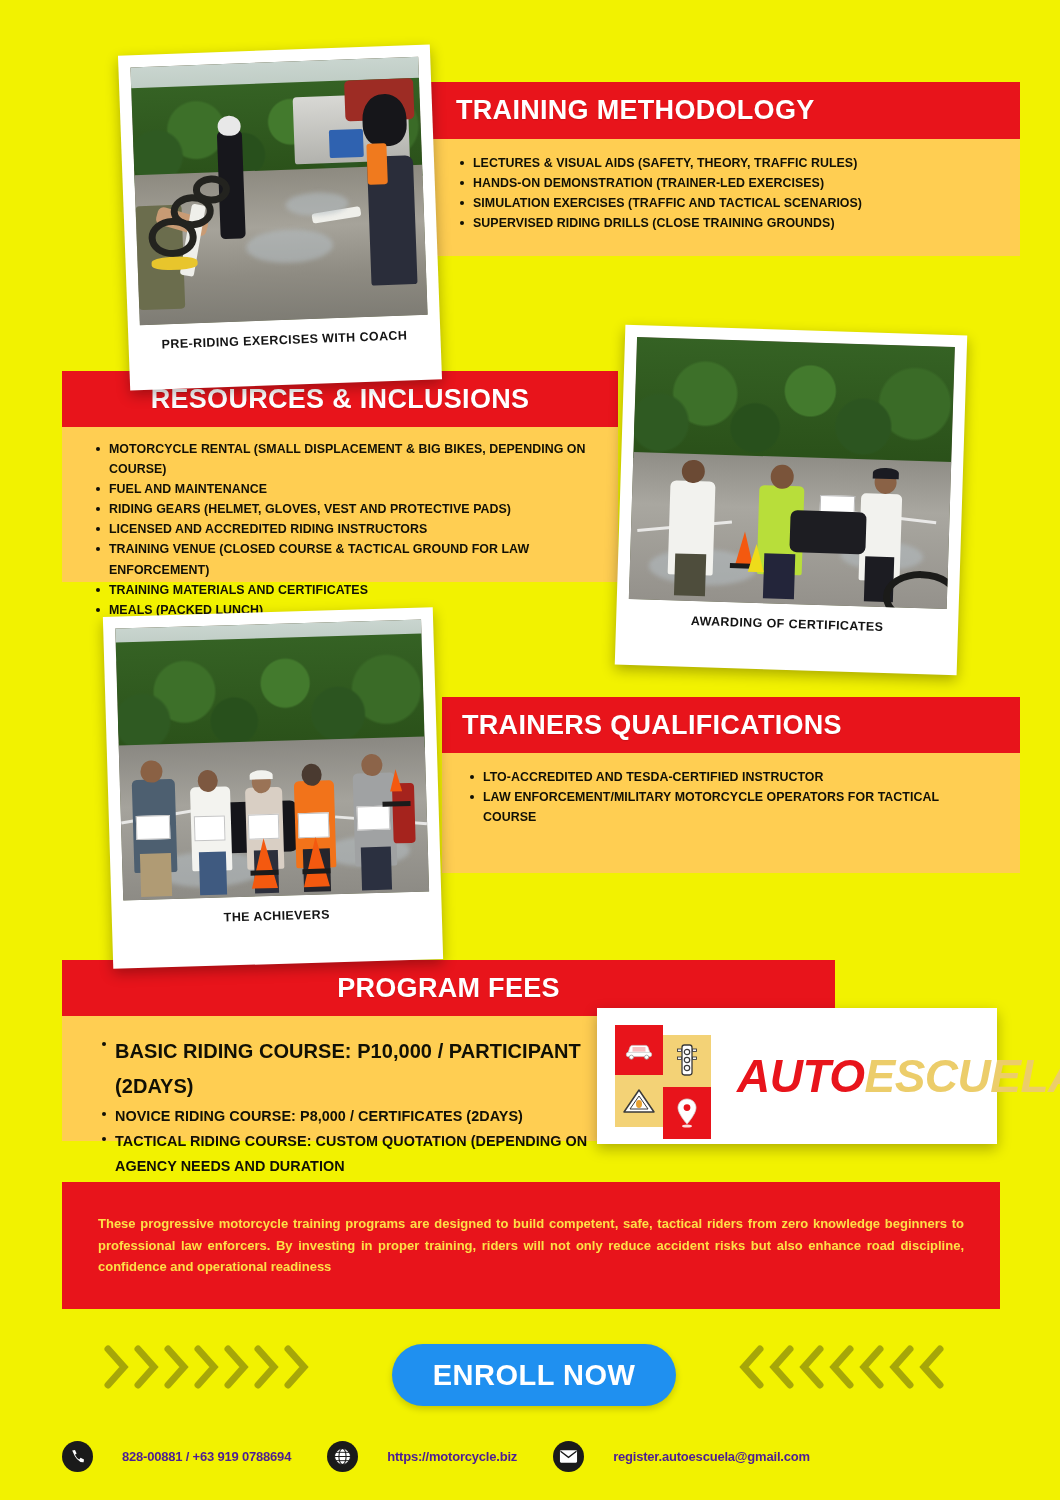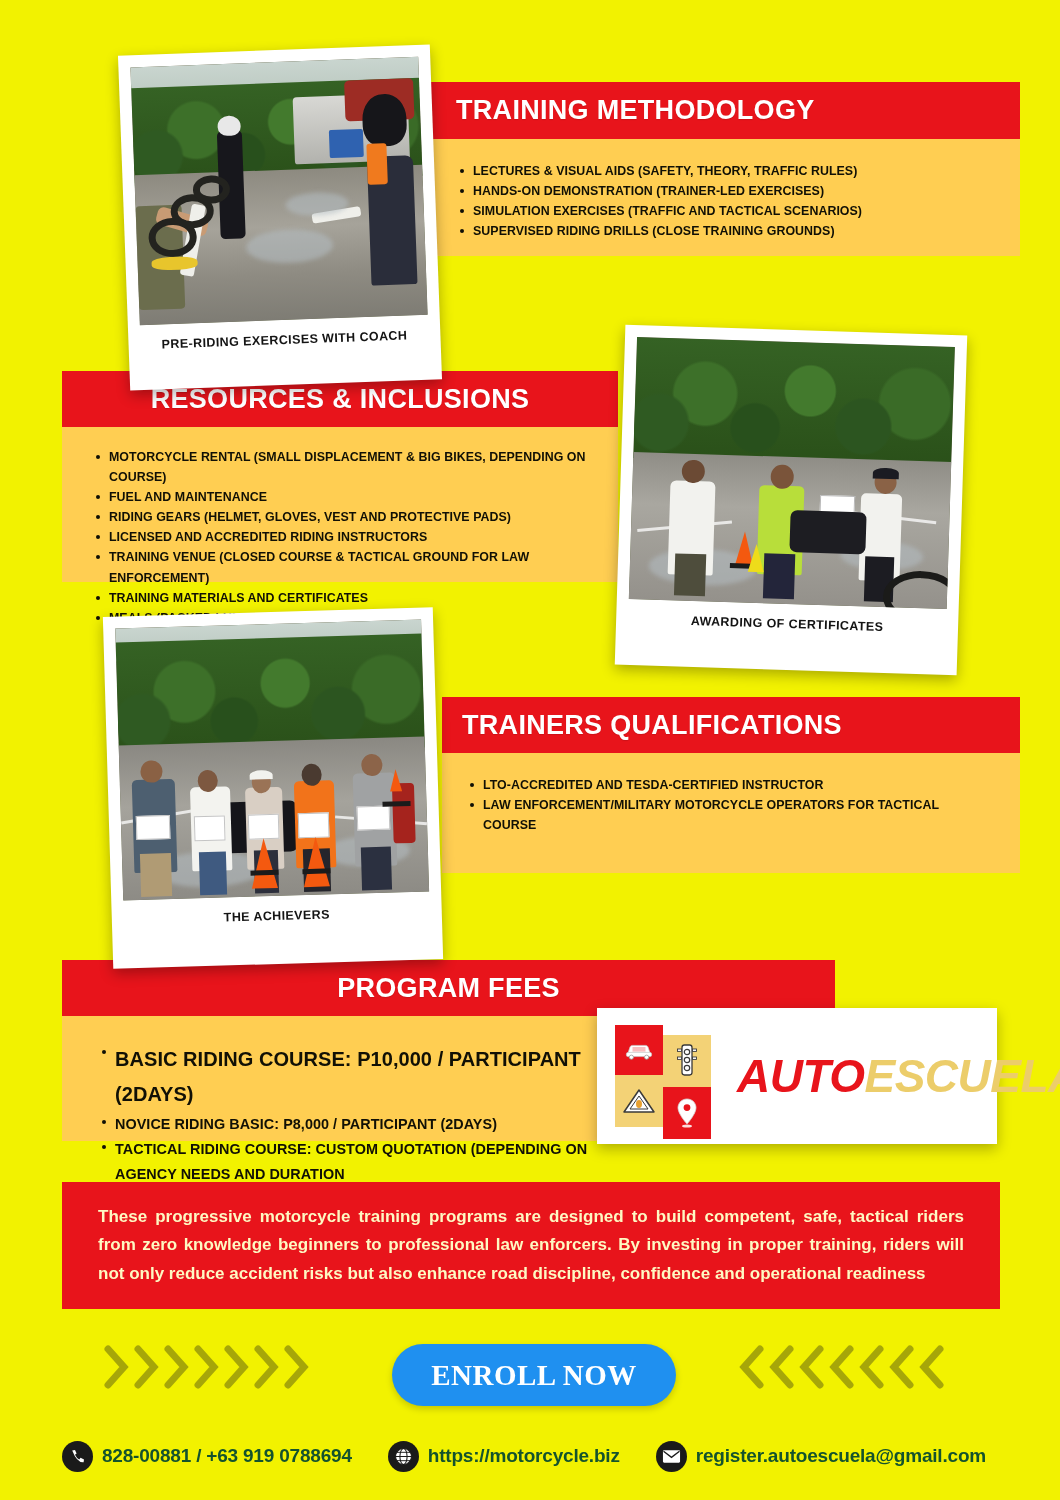--- a/index.html
+++ b/index.html
@@ -32,21 +32,21 @@
     white-space: nowrap;
     text-shadow: 0 1px 1px rgba(0,0,0,.12);
   }
 
   
   .panel {
     position: absolute;
     background: #ffce52;
     z-index: 3;
   }
-  .panel ul { list-style: none; margin-top: 8px; }
+  .panel ul { list-style: none; }
   .panel li {
     position: relative;
     color: #111005;
     font-size: 12.4px;
     font-weight: bold;
     line-height: 1.62;
     padding-left: 15px;
     letter-spacing: .05px;
   }
   .panel li::before {
@@ -137,22 +137,22 @@
   
   .closing {
     position: absolute;
     background: #e8141b;
     z-index: 4;
     display: flex;
     align-items: center;
     padding: 0 36px;
   }
   .closing p {
-    color: #fef9c3;
-    font-size: 17px;
+    color: #fde047;
+    font-size: 13px;
     font-weight: bold;
     line-height: 1.68;
     text-align: justify;
   }
 
   
   .cta-btn {
     position: absolute;
     background: #1f90f0;
     border-radius: 48px;
@@ -160,38 +160,38 @@
     align-items: center;
     justify-content: center;
     color: #fff;
     font-size: 29px;
     font-weight: bold;
     letter-spacing: .5px;
     border: none;
     cursor: pointer;
     box-shadow: 0 3px 7px rgba(0,0,0,.18);
     z-index: 5;
-    font-family: Liberation Serif, serif;
+    font-family: Liberation Sans, sans-serif;
   }
   .chev-row { position:absolute; display:flex; gap:4px; align-items:center; z-index:3; }
   .chev { width: 26px; height: 44px; opacity: .75; }
 
   
   .footer { position: absolute; display: flex; align-items: center; z-index: 5; }
   .contact { display: flex; align-items: center; }
   .contact + .contact { margin-left: 36px; }
   .cicon {
     width: 31px; height: 31px; border-radius: 50%; background: #1a1a1a;
     display: flex; align-items: center; justify-content: center; flex: none;
   }
   .ctext {
-    margin-left: 9px;
-    font-size: 19px;
-    font-weight: bold;
-    color: #14532d;
+    margin-left: 29px;
+    font-size: 13px;
+    font-weight: bold;
+    color: #4c1d95;
     white-space: nowrap;
     letter-spacing: -.2px;
   }
 </style>
 </head>
 <body>
 
 <div class="page">
 
   <div class="banner" style="left:430px; top:82px; width:590px; height:57px; padding-left:26px;">
@@ -230,21 +230,21 @@
       <li>LAW ENFORCEMENT/MILITARY MOTORCYCLE OPERATORS FOR TACTICAL COURSE</li>
     </ul>
   </div>
 
   <div class="banner" style="left:62px; top:960px; width:773px; height:56px; justify-content:center;">
     <span class="banner-title">PROGRAM FEES</span>
   </div>
   <div class="panel" style="left:62px; top:1016px; width:773px; height:125px; padding:18px 200px 0 38px;">
     <ul>
       <li style="font-size:20px;line-height:1.75;"> BASIC RIDING COURSE: P10,000 / PARTICIPANT (2DAYS)</li>
-      <li style="font-size:14.4px;line-height:1.75;">NOVICE RIDING BASIC: P8,000 / PARTICIPANT (2DAYS)</li>
+      <li style="font-size:14.4px;line-height:1.75;">NOVICE RIDING COURSE: P8,000 / CERTIFICATES (2DAYS)</li>
       <li style="font-size:14.4px;line-height:1.75;"> TACTICAL RIDING COURSE: CUSTOM QUOTATION (DEPENDING ON AGENCY NEEDS AND DURATION</li>
     </ul>
   </div>
 
   <div class="logo-card" style="left:597px; top:1008px; width:400px; height:136px;">
     <div class="logo-tiles">
       <div class="tile tile-car">
         <svg width="30" height="20" viewBox="0 0 30 20" aria-hidden="true">
           <path d="M4 13 L6 7 Q6.6 5.4 8.4 5.4 L21.6 5.4 Q23.4 5.4 24 7 L26 13 Z" fill="#fff" stroke="#c9c9c9" stroke-width=".7"></path>
           <rect x="2.4" y="12.4" width="25.2" height="4.2" rx="1.6" fill="#fff" stroke="#c9c9c9" stroke-width=".7"></rect>

